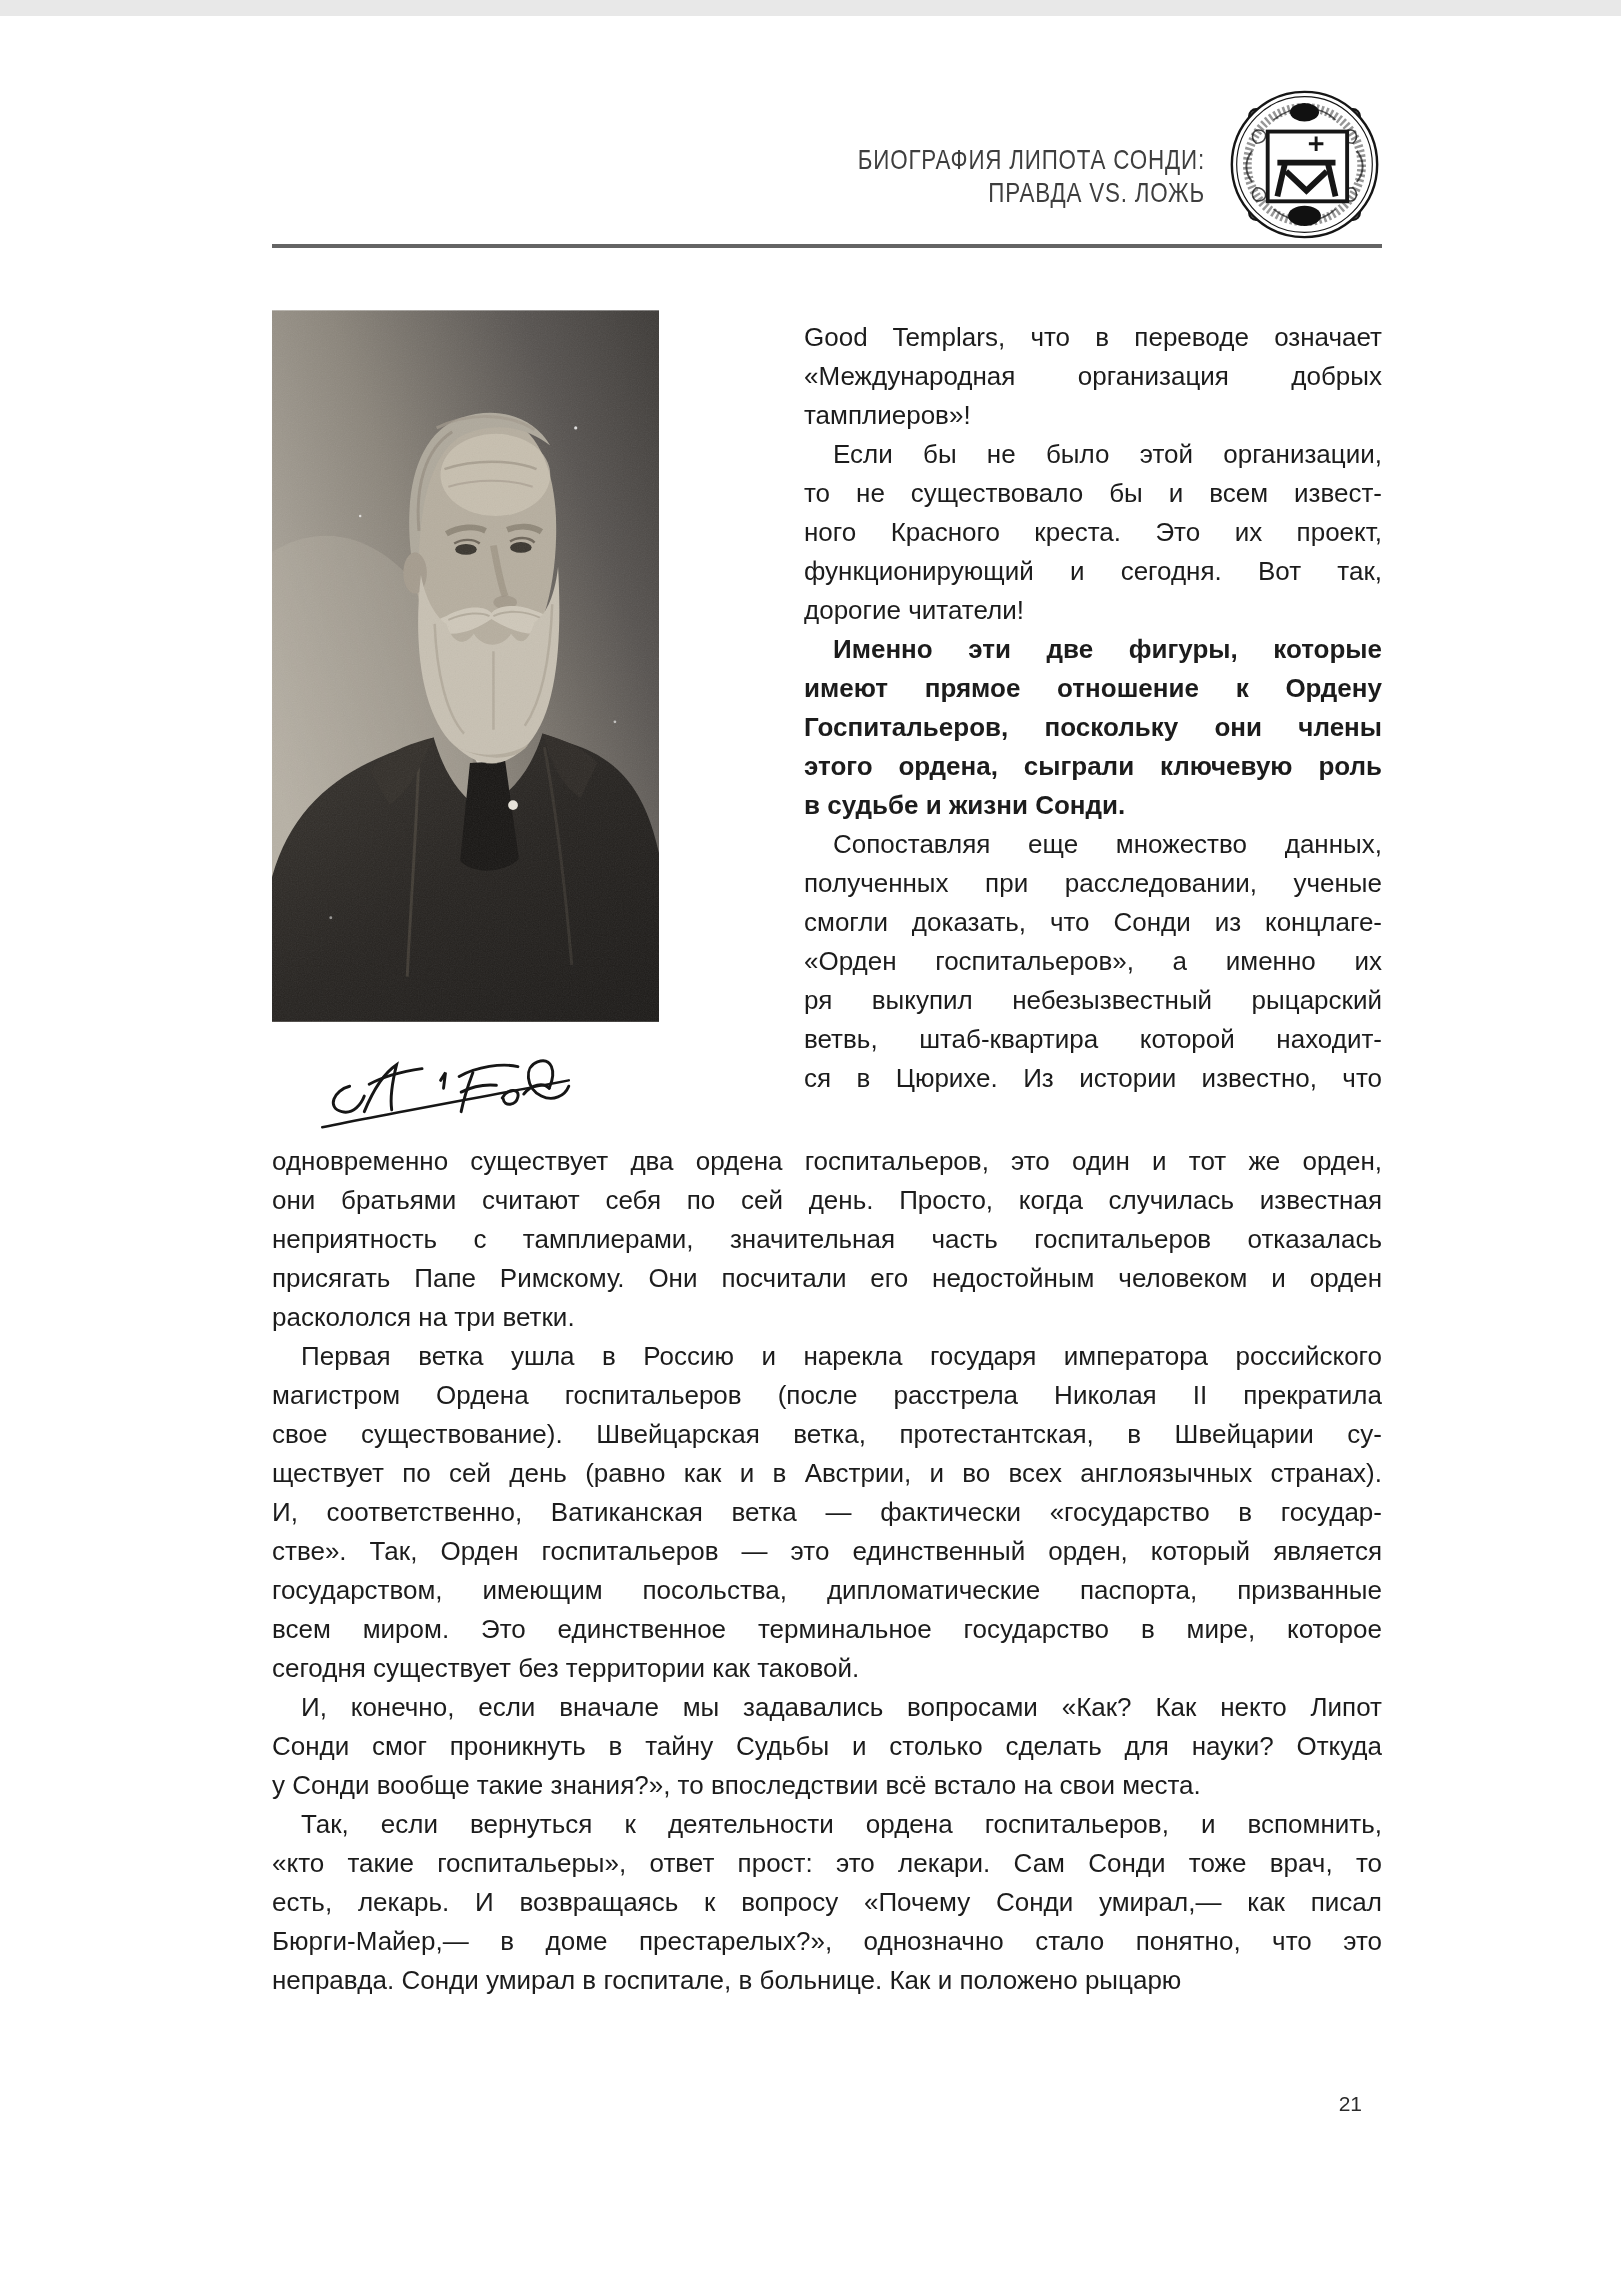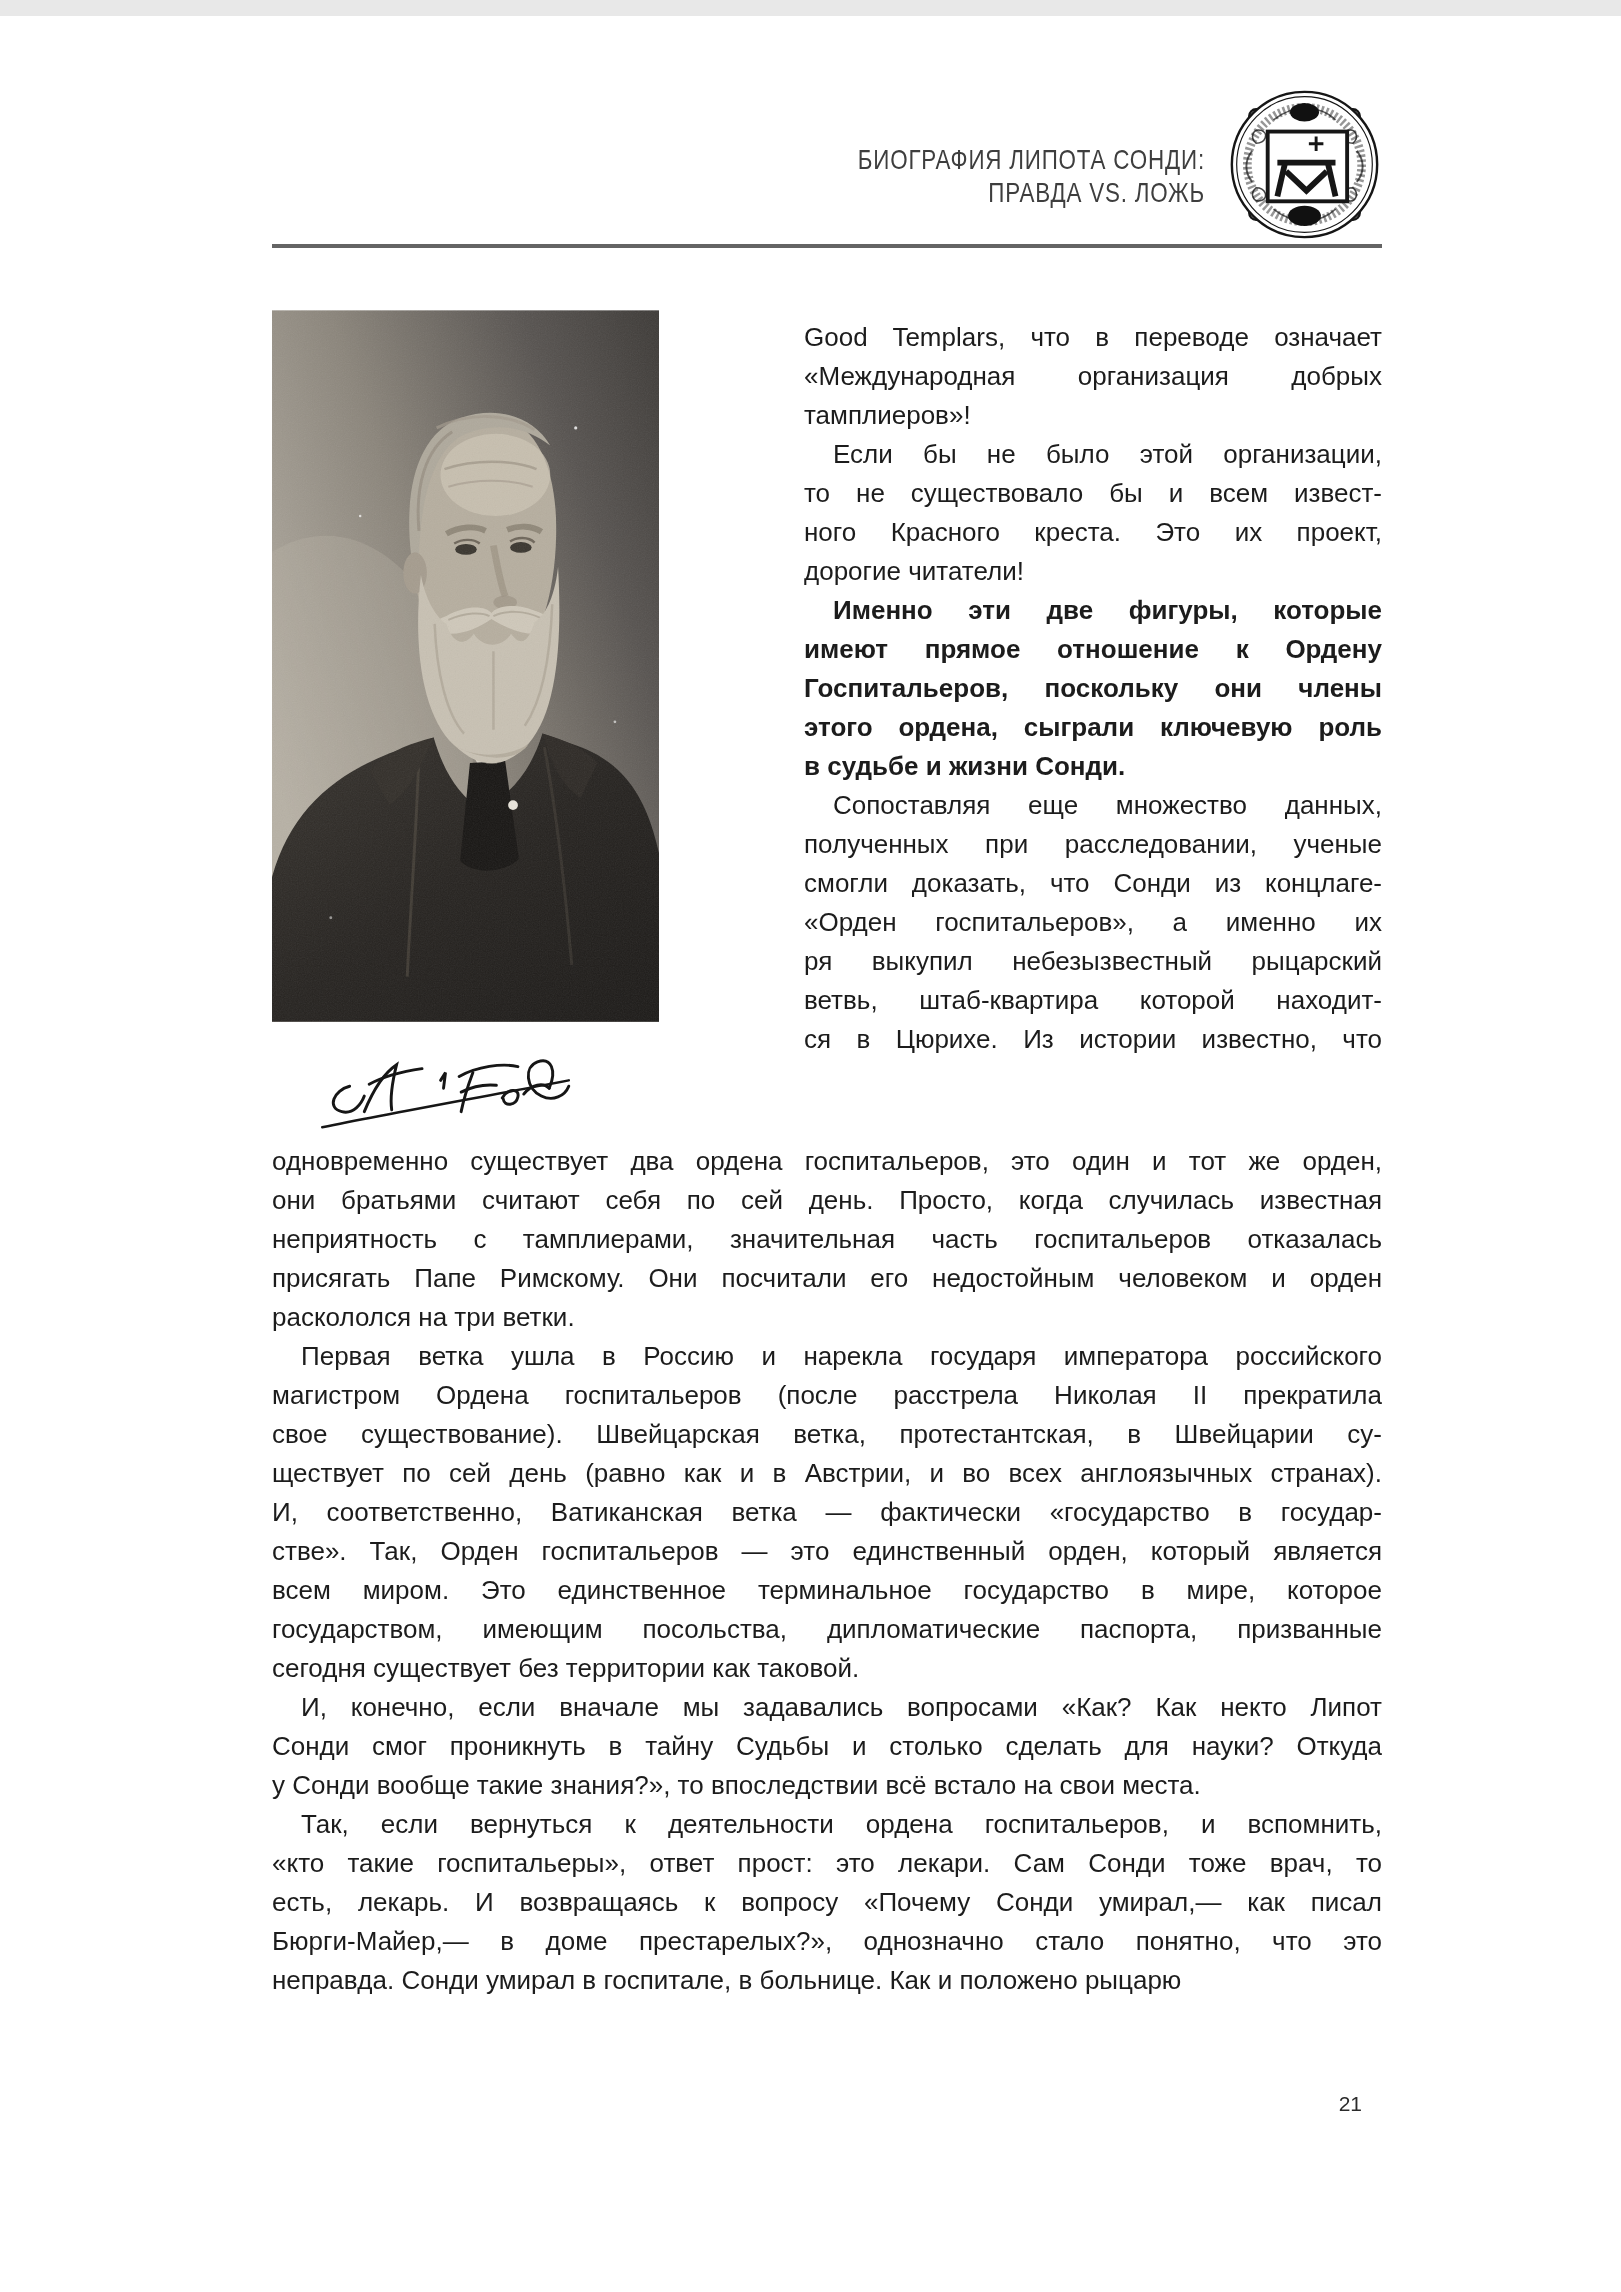--- a/index.html
+++ b/index.html
@@ -168,20 +168,21 @@
     </g>
   </svg>
 
   <div class="col-text" id="col-text">
       <div class="line">Good Templars, что в переводе означает</div>
       <div class="line">«Международная организация добрых</div>
       <div class="line last">тамплиеров»!</div>
       <div class="line indent">Если бы не было этой организации,</div>
       <div class="line">то не существовало бы и всем извест-</div>
       <div class="line">ного Красного креста. Это их проект,</div>
+      <div class="line">функционирующий и сегодня. Вот так,</div>
       <div class="line last">дорогие читатели!</div>
       <div class="line indent bold">Именно эти две фигуры, которые</div>
       <div class="line bold">имеют прямое отношение к Ордену</div>
       <div class="line bold">Госпитальеров, поскольку они члены</div>
       <div class="line bold">этого ордена, сыграли ключевую роль</div>
       <div class="line bold last">в судьбе и жизни Сонди.</div>
       <div class="line indent">Сопоставляя еще множество данных,</div>
       <div class="line">полученных при расследовании, ученые</div>
       <div class="line">смогли доказать, что Сонди из концлаге-</div>
       <div class="line">«Орден госпитальеров», а именно их</div>
@@ -195,22 +196,22 @@
       <div class="line">они братьями считают себя по сей день. Просто, когда случилась известная</div>
       <div class="line">неприятность с тамплиерами, значительная часть госпитальеров отказалась</div>
       <div class="line">присягать Папе Римскому. Они посчитали его недостойным человеком и орден</div>
       <div class="line last">раскололся на три ветки.</div>
       <div class="line indent">Первая ветка ушла в Россию и нарекла государя императора российского</div>
       <div class="line">магистром Ордена госпитальеров (после расстрела Николая II прекратила</div>
       <div class="line">свое существование). Швейцарская ветка, протестантская, в Швейцарии су-</div>
       <div class="line">ществует по сей день (равно как и в Австрии, и во всех англоязычных странах).</div>
       <div class="line">И, соответственно, Ватиканская ветка — фактически «государство в государ-</div>
       <div class="line">стве». Так, Орден госпитальеров — это единственный орден, который является</div>
+      <div class="line">государством, имеющим посольства, дипломатические паспорта, призванные</div>
       <div class="line">всем миром. Это единственное терминальное государство в мире, которое</div>
-      <div class="line">государством, имеющим посольства, дипломатические паспорта, призванные</div>
       <div class="line last">сегодня существует без территории как таковой.</div>
       <div class="line indent">И, конечно, если вначале мы задавались вопросами «Как? Как некто Липот</div>
       <div class="line">Сонди смог проникнуть в тайну Судьбы и столько сделать для науки? Откуда</div>
       <div class="line last">у Сонди вообще такие знания?», то впоследствии всё встало на свои места.</div>
       <div class="line indent">Так, если вернуться к деятельности ордена госпитальеров, и вспомнить,</div>
       <div class="line">«кто такие госпитальеры», ответ прост: это лекари. Сам Сонди тоже врач, то</div>
       <div class="line">есть, лекарь. И возвращаясь к вопросу «Почему Сонди умирал,— как писал</div>
       <div class="line">Бюрги-Майер,— в доме престарелых?», однозначно стало понятно, что это</div>
       <div class="line last"><span>неправда. </span><b>Сонди умирал в госпитале, в больнице. Как и положено рыцарю</b></div>
     </div>

